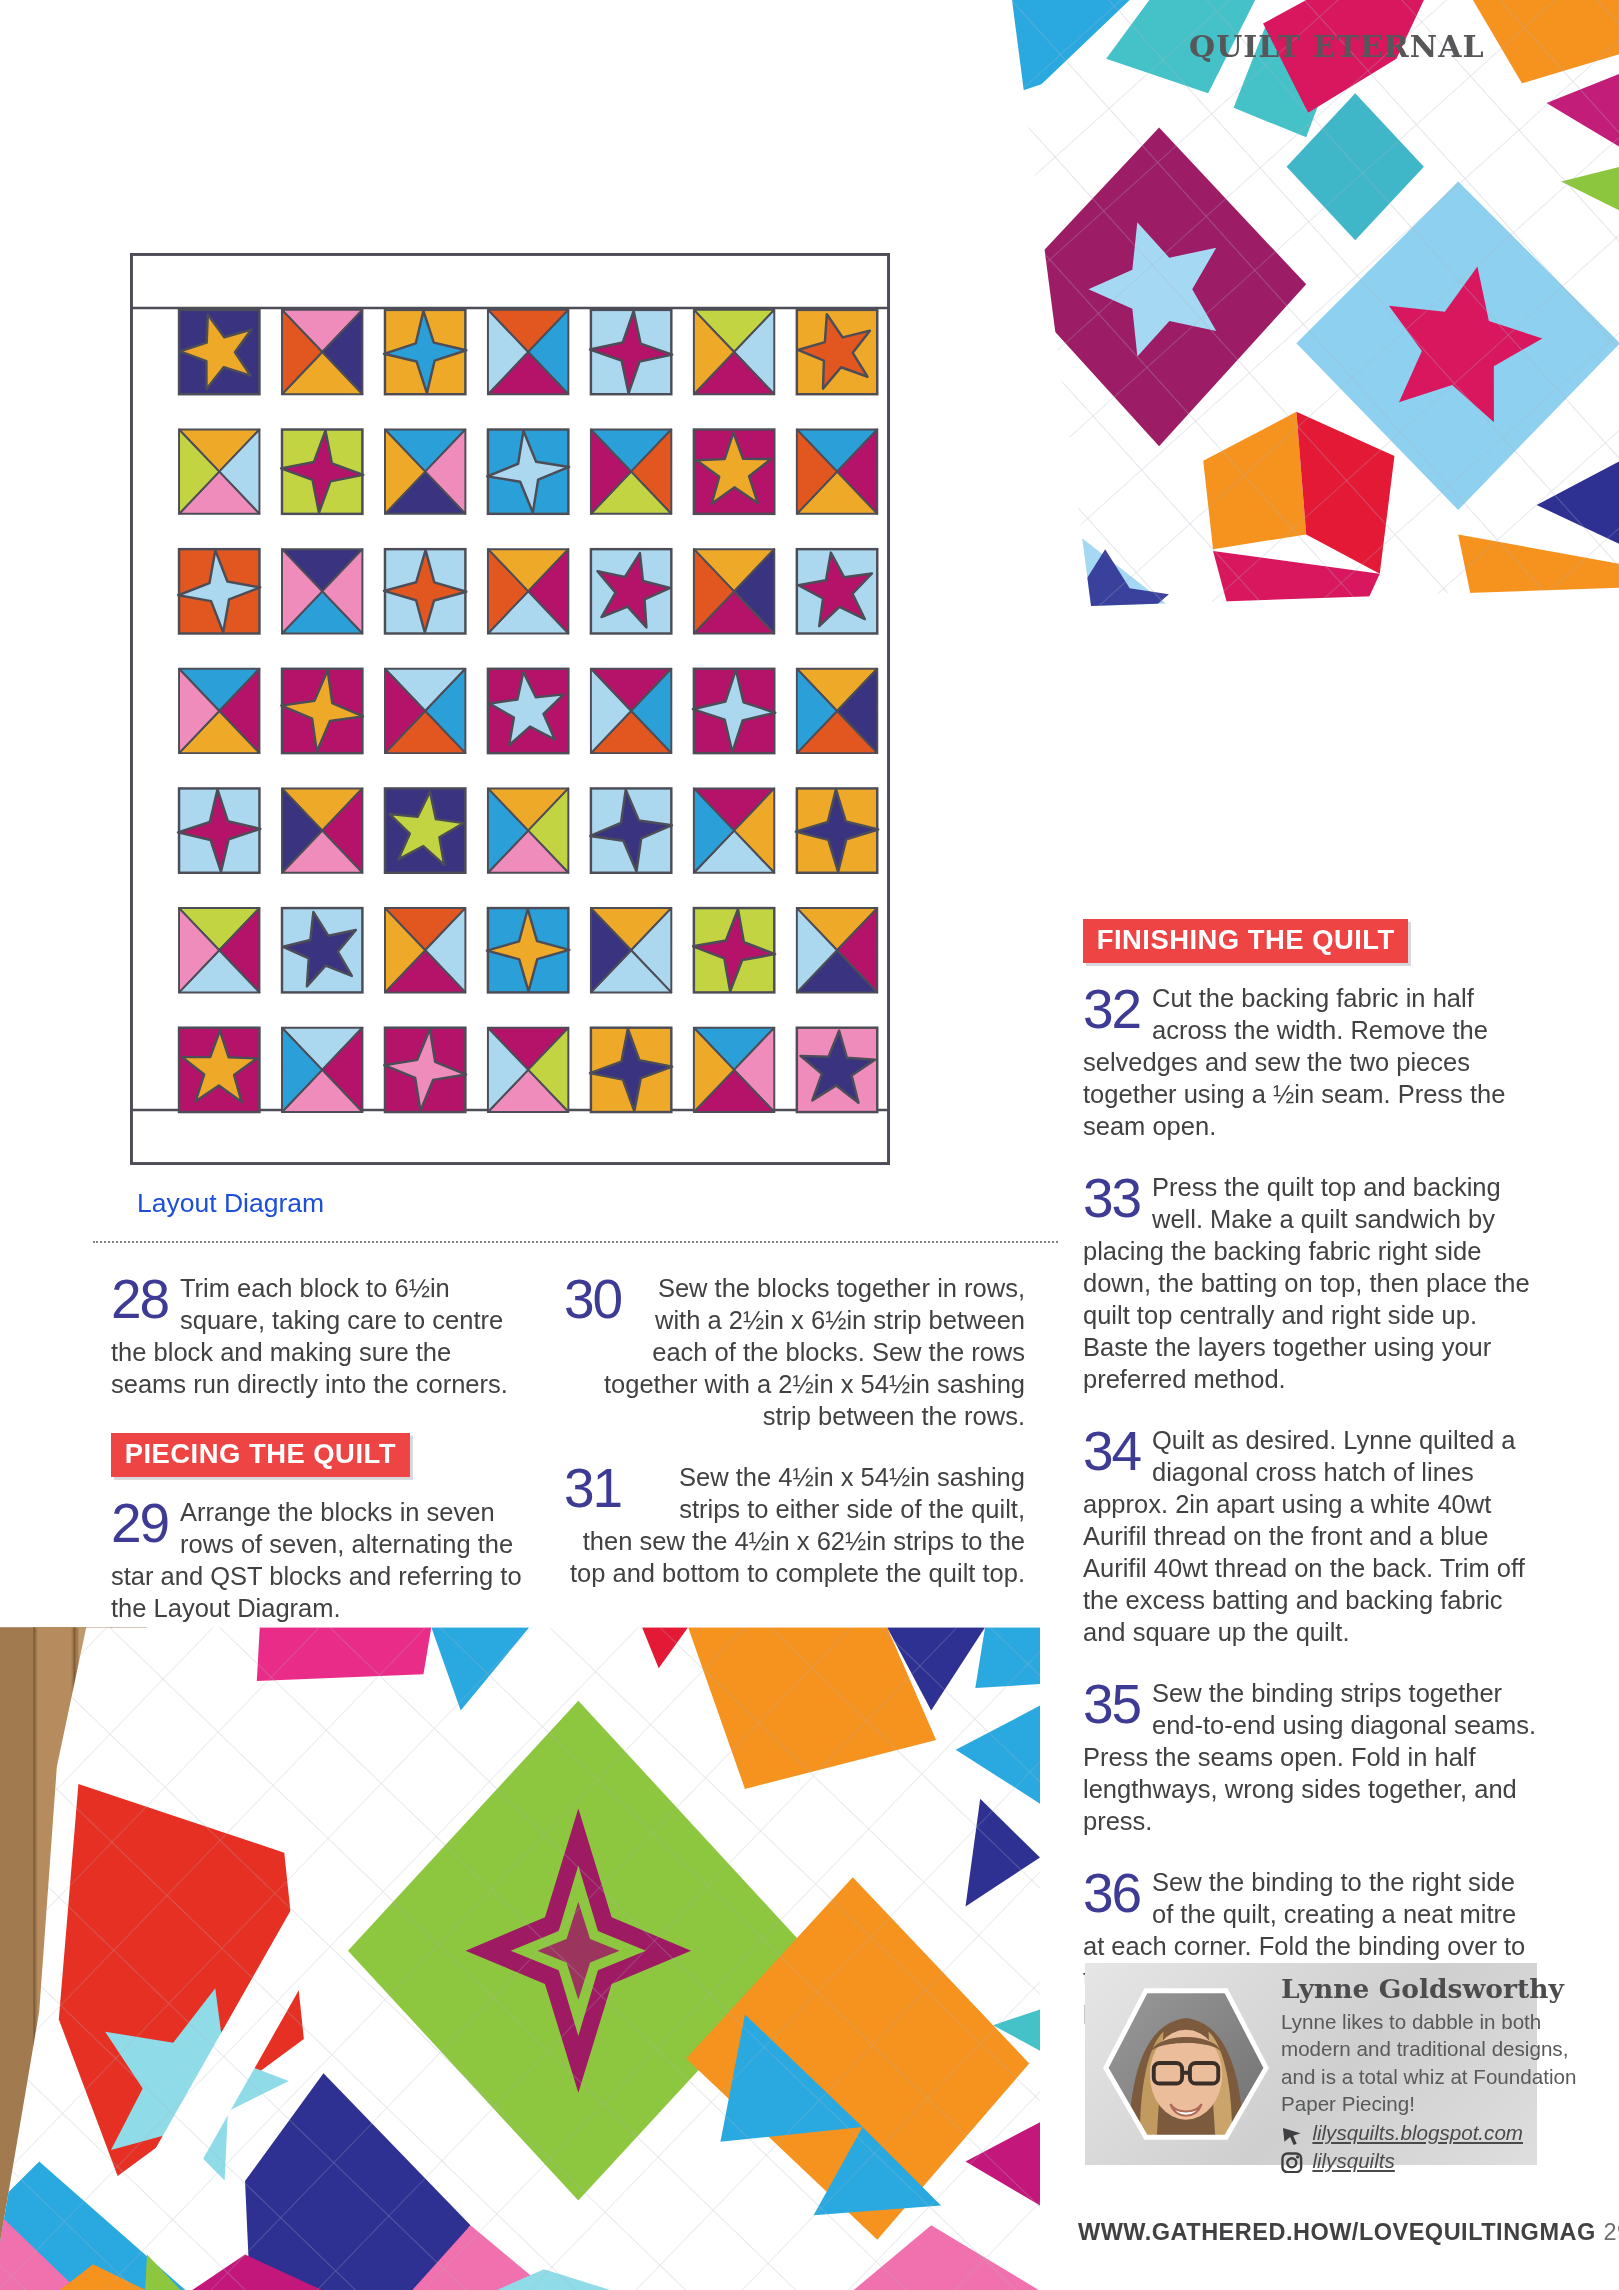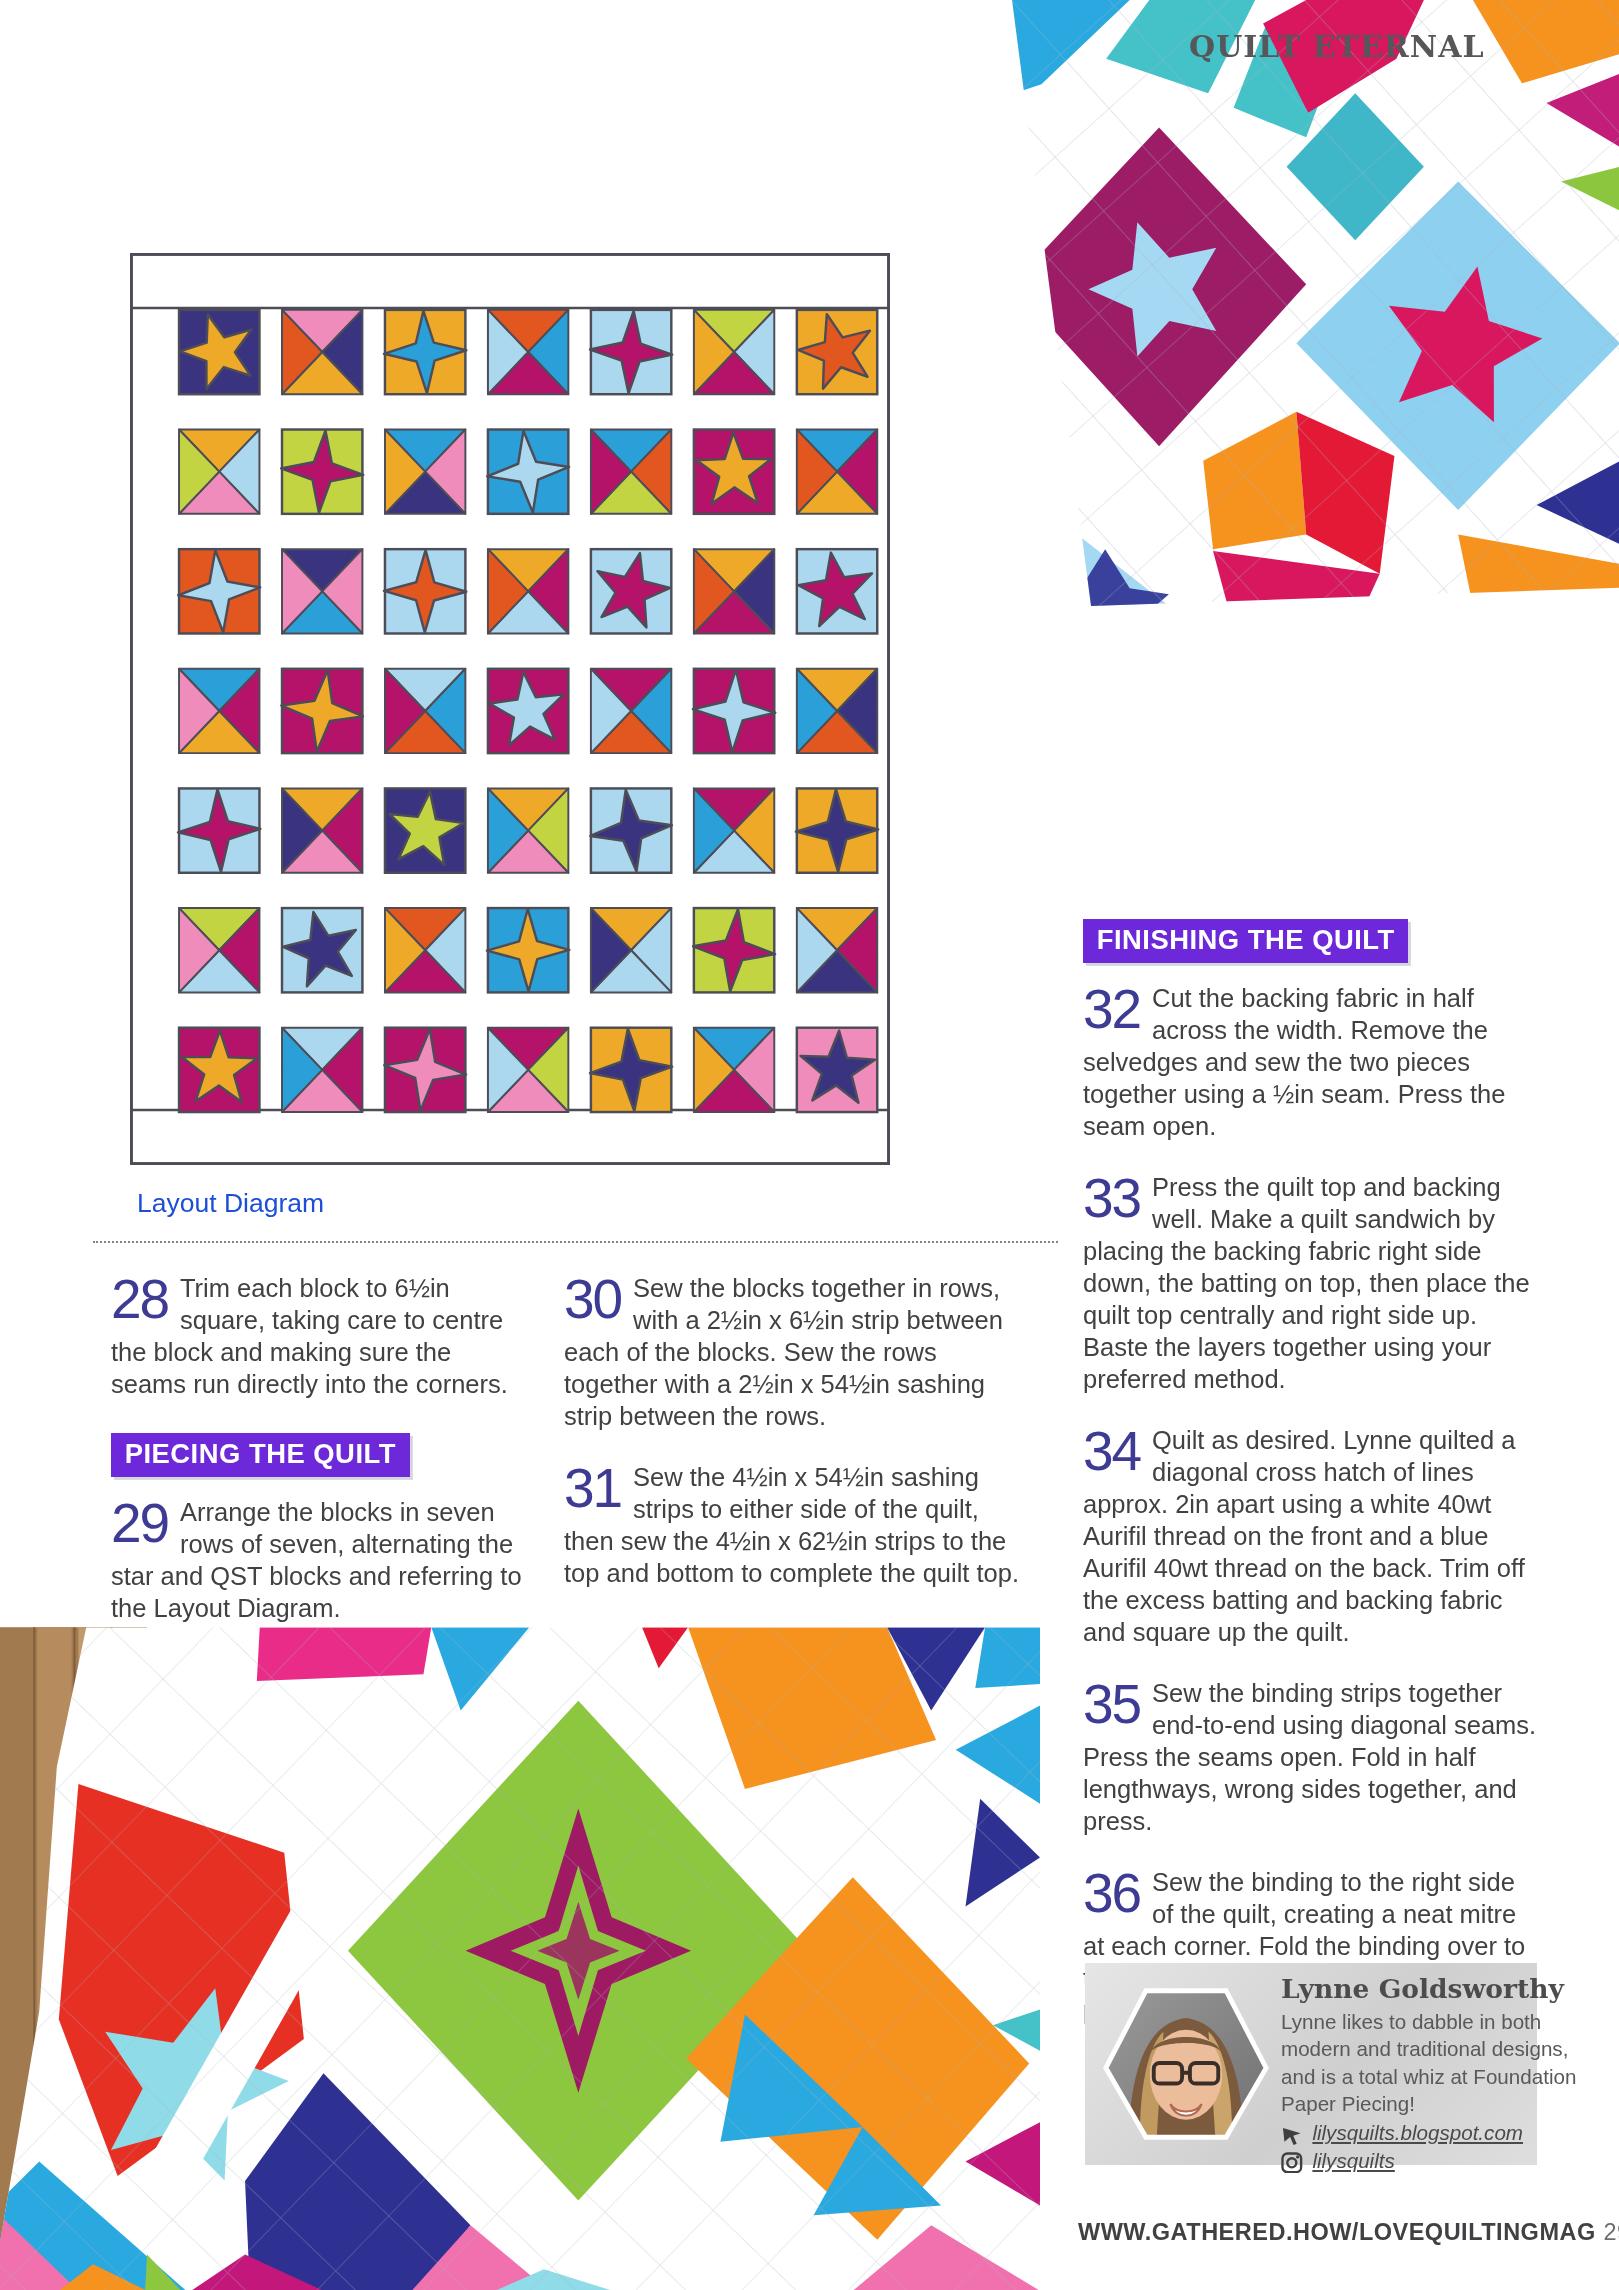--- a/index.html
+++ b/index.html
@@ -23,31 +23,31 @@
   #photo-top svg,#photo-bottom svg{display:block;}
 
   
   #diagram{left:130px;top:253px;width:760px;height:912px;}
   #diagram-caption{left:137px;top:1188px;font-size:26.5px;color:#1d4ed8;}
   #divider{left:93px;top:1241px;width:965px;height:0;border-top:2.9px dotted #808285;}
 
   
   .col{position:absolute;}
   #col-left{left:111px;top:1272px;width:416px;}
-  #col-middle{left:564px;top:1272px;width:461px;}
+  #col-middle{left:564px;top:1272px;width:461px;text-align:right;}
   #col-right{left:1083px;top:915px;width:459px;}
 
   .step{font-size:25.5px;line-height:32px;color:#414042;margin-bottom:29px;}
   .step::after{content:"";display:block;clear:both;}
   .step-num{
     float:left;font-size:55px;line-height:49px;margin:2.9px 11.8px 0 0;
     color:#3e3b94;letter-spacing:-2px;
   }
   .section-header{
-    display:inline-block;background:#6d28d9;color:#ffffff;font-weight:bold;
+    display:inline-block;background:#ef4444;color:#ffffff;font-weight:bold;
     font-size:27.4px;letter-spacing:0.5px;padding:4.9px 13.7px 6.9px 13.7px;margin:3.9px 0 19.6px 0;
     box-shadow:2.9px 2.9px 0 rgba(90,90,120,0.25);
   }
 
   
   #bio{
     left:1085px;top:1963px;width:452px;height:202px;
     background:linear-gradient(135deg,#e6e6e6 0%,#cfcfcf 55%,#dedede 100%);
   }
   #bio-avatar{position:absolute;left:13.7px;top:11.8px;width:174px;height:178px;}

